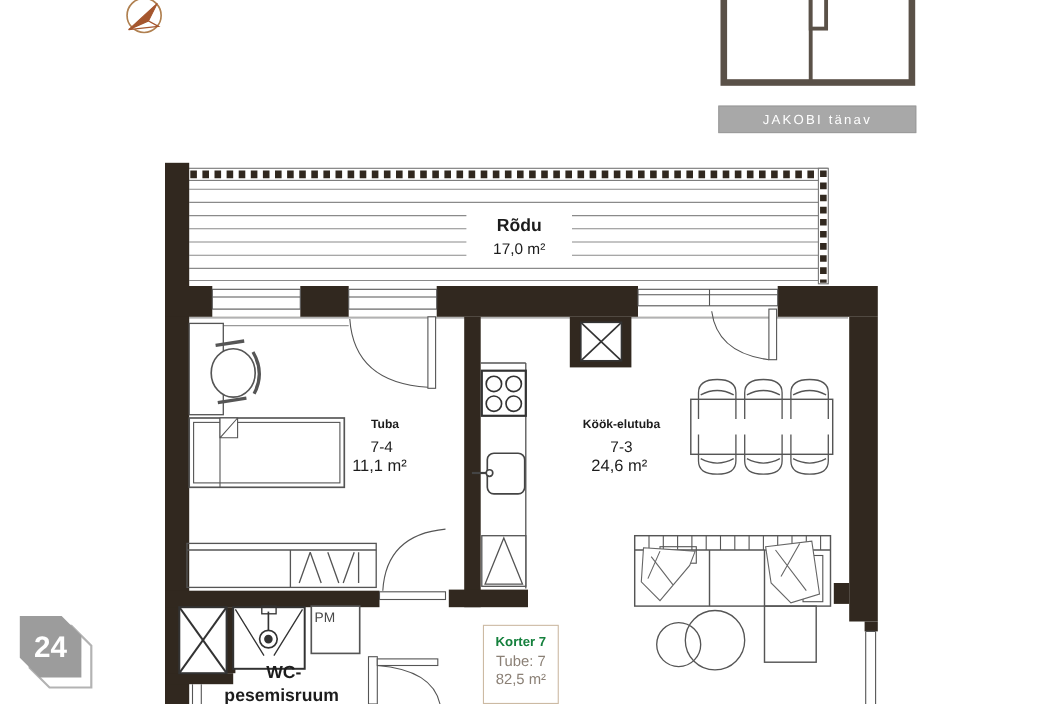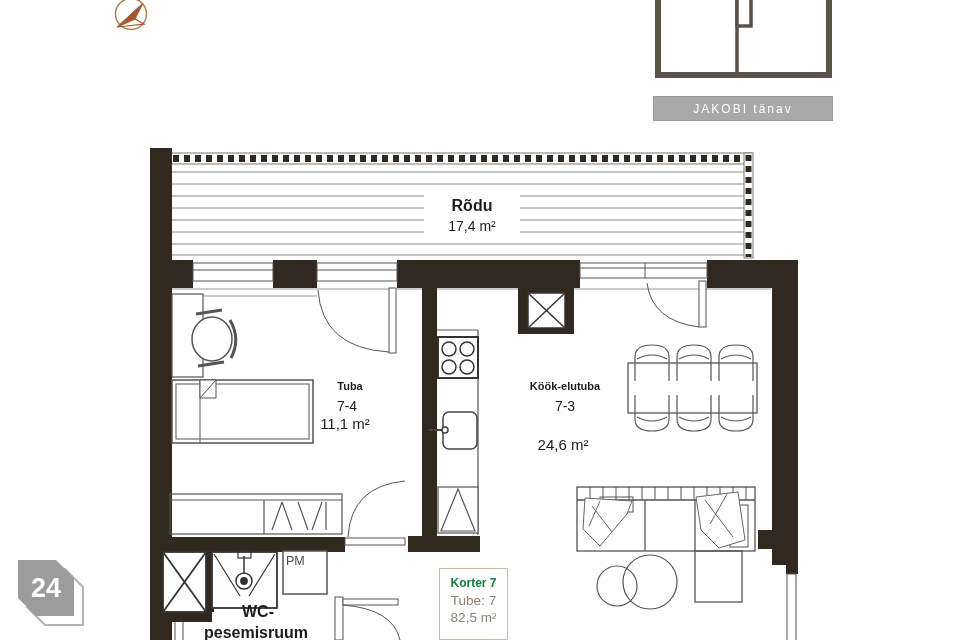--- a/index.html
+++ b/index.html
@@ -228,29 +228,29 @@
       <line x1="87" y1="0" x2="87" y2="75" stroke-width="3.5"></line>
       <rect x="87" y="-4" width="14" height="30" stroke-width="3.5" fill="#ffffff"></rect>
     </g>
   </svg>
 
   <div id="street-sign" class="abs">
     <span>JAKOBI tänav</span>
   </div>
 
   <div class="lbl balcony-name" style="left:472px;top:197px">Rõdu</div>
-  <div class="lbl balcony-area" style="left:472px;top:219px">17,4 m²</div>
+  <div class="lbl balcony-area" style="left:472px;top:219px">17,0 m²</div>
 
   <div class="lbl room-name" style="left:350px;top:380px">Tuba</div>
   <div class="lbl room-num" style="left:347px;top:399px">7-4</div>
   <div class="lbl room-area" style="left:345px;top:416px">11,1 m²</div>
 
   <div class="lbl room-name" style="left:565px;top:380px">Köök-elutuba</div>
   <div class="lbl room-num" style="left:565px;top:399px">7-3</div>
-  <div class="lbl room-area" style="left:563px;top:437px">24,6 m²</div>
+  <div class="lbl room-area" style="left:563px;top:416px">24,6 m²</div>
 
   <div class="lbl wc-line" style="left:258px;top:603px">WC-</div>
   <div class="lbl wc-line" style="left:256px;top:624px">pesemisruum</div>
 
   <div id="pm-label" class="abs">PM</div>
 
   <div id="apartment-card" class="abs">
     <div class="card-title">Korter 7</div>
     <div class="card-line">Tube: 7</div>
     <div class="card-line">82,5 m²</div>

